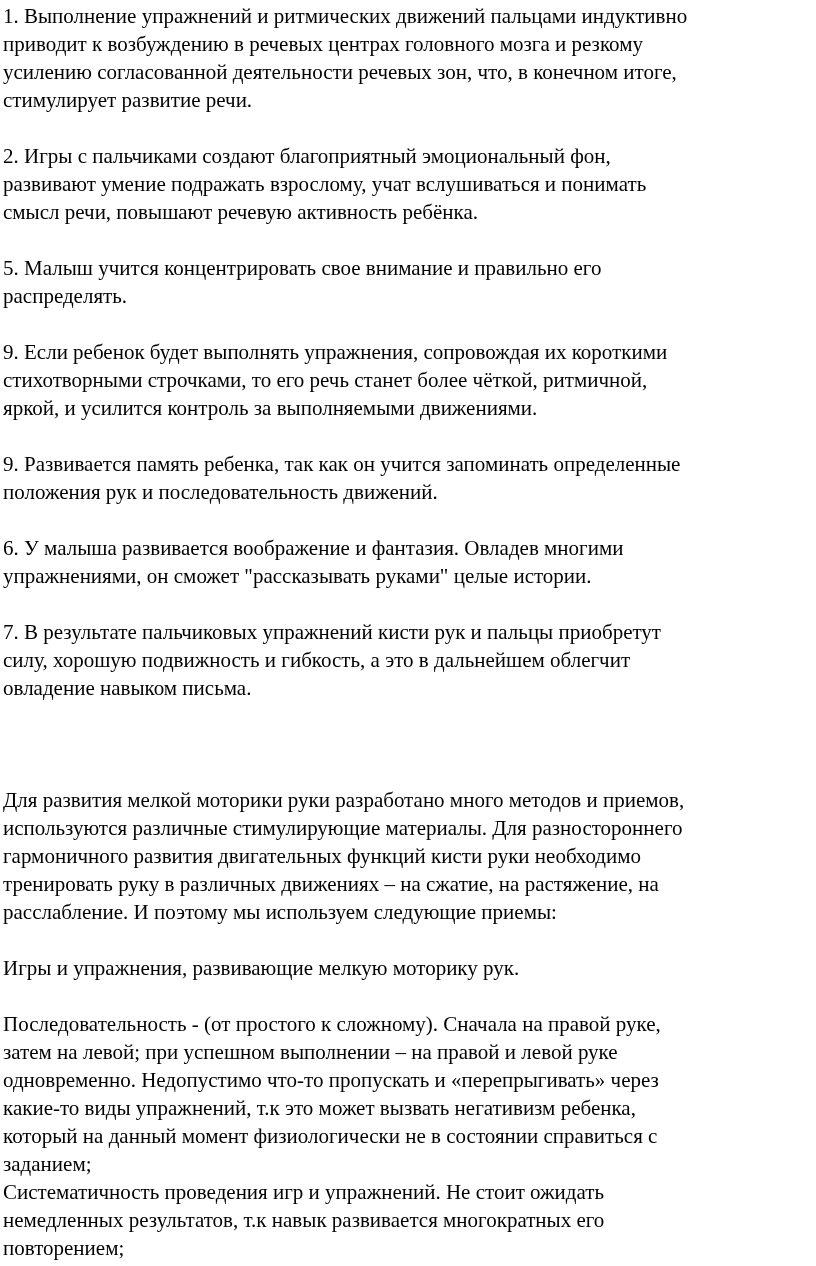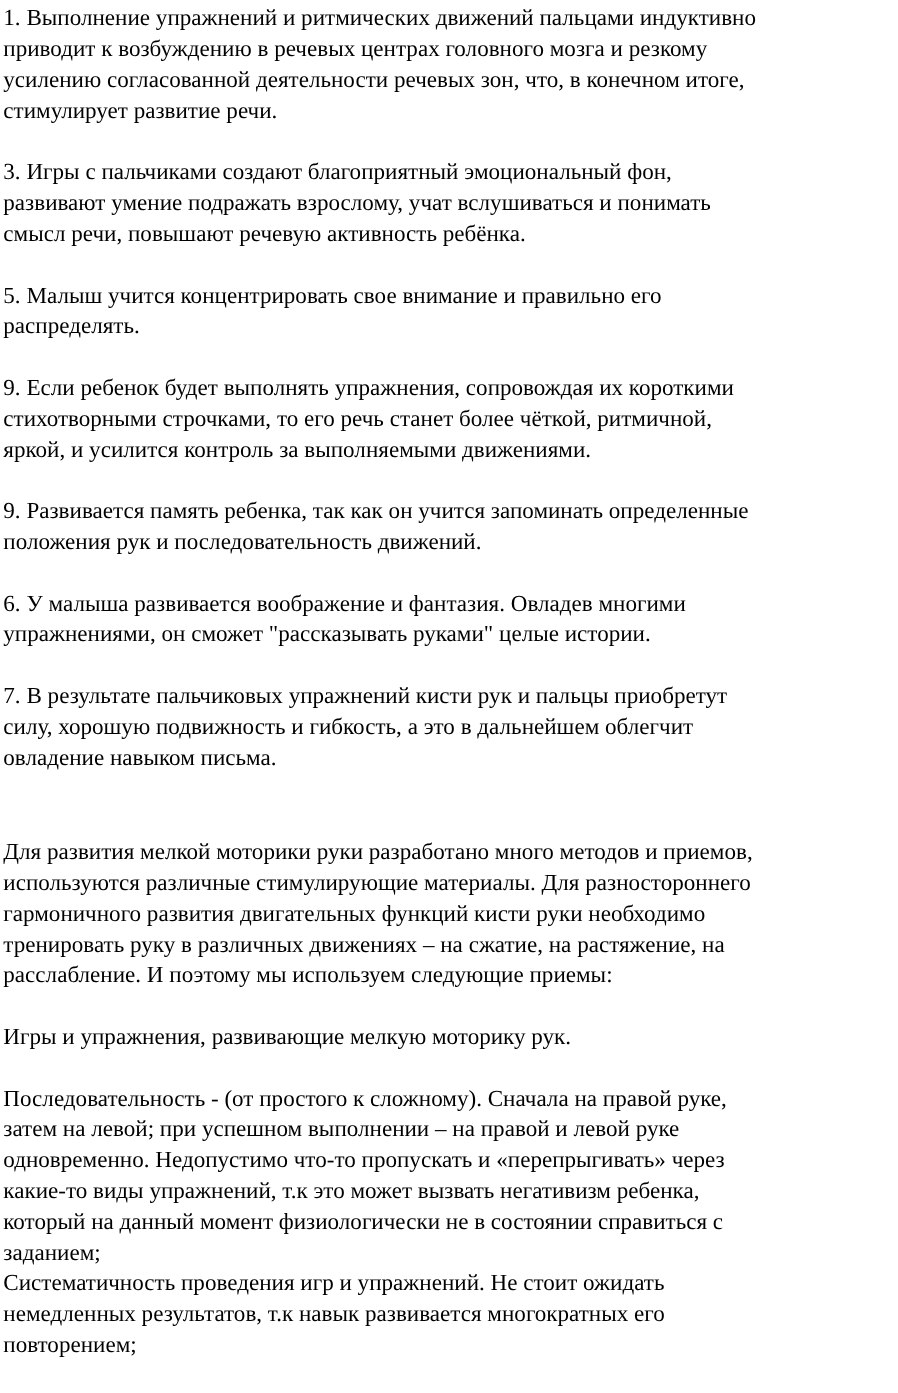--- a/index.html
+++ b/index.html
@@ -19,37 +19,37 @@
     font-family: "Liberation Serif", "DejaVu Serif", serif;
     font-size: 21px;
     line-height: 28px;
   }
   .para {
     margin: 0 0 28px 0;
     white-space: pre-line;
     text-align: left;
   }
   .para.gap-large {
-    margin-bottom: 58px;
+    margin-bottom: 84px;
   }
   .para.no-gap {
     margin-bottom: 0;
   }
 </style>
 </head>
 <body>
 
 <div class="page">
 
   <p class="para">1. Выполнение упражнений и ритмических движений пальцами индуктивно
 приводит к возбуждению в речевых центрах головного мозга и резкому
 усилению согласованной деятельности речевых зон, что, в конечном итоге,
 стимулирует развитие речи.</p>
 
-  <p class="para">3. Игры с пальчиками создают благоприятный эмоциональный фон,
+  <p class="para">2. Игры с пальчиками создают благоприятный эмоциональный фон,
 развивают умение подражать взрослому, учат вслушиваться и понимать
 смысл речи, повышают речевую активность ребёнка.</p>
 
   <p class="para">5. Малыш учится концентрировать свое внимание и правильно его
 распределять.</p>
 
   <p class="para">9. Если ребенок будет выполнять упражнения, сопровождая их короткими
 стихотворными строчками, то его речь станет более чёткой, ритмичной,
 яркой, и усилится контроль за выполняемыми движениями.</p>
 

